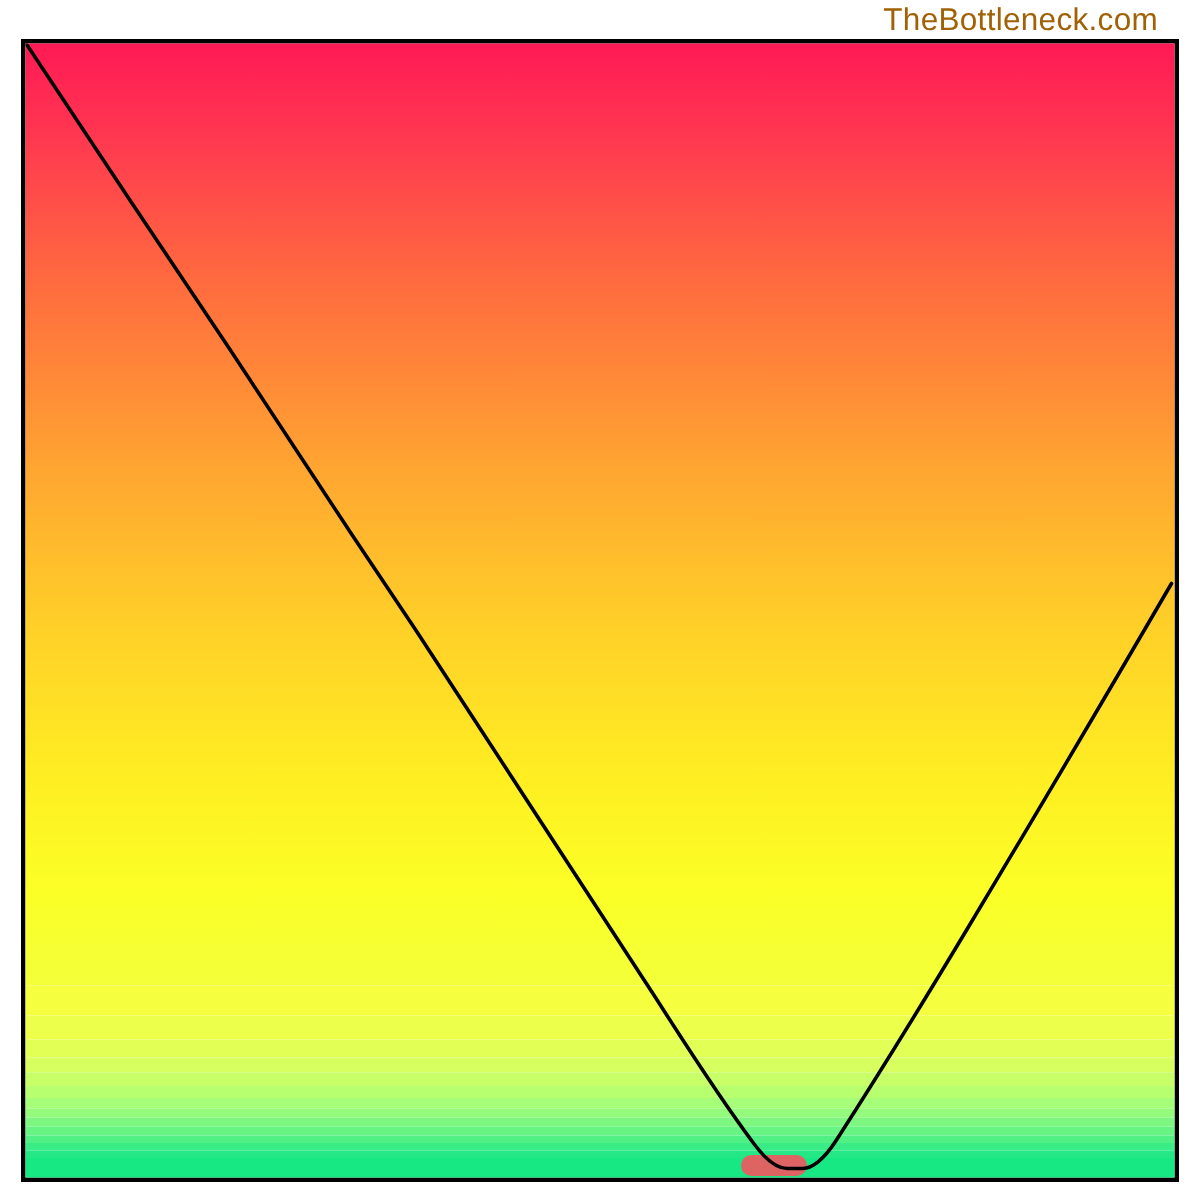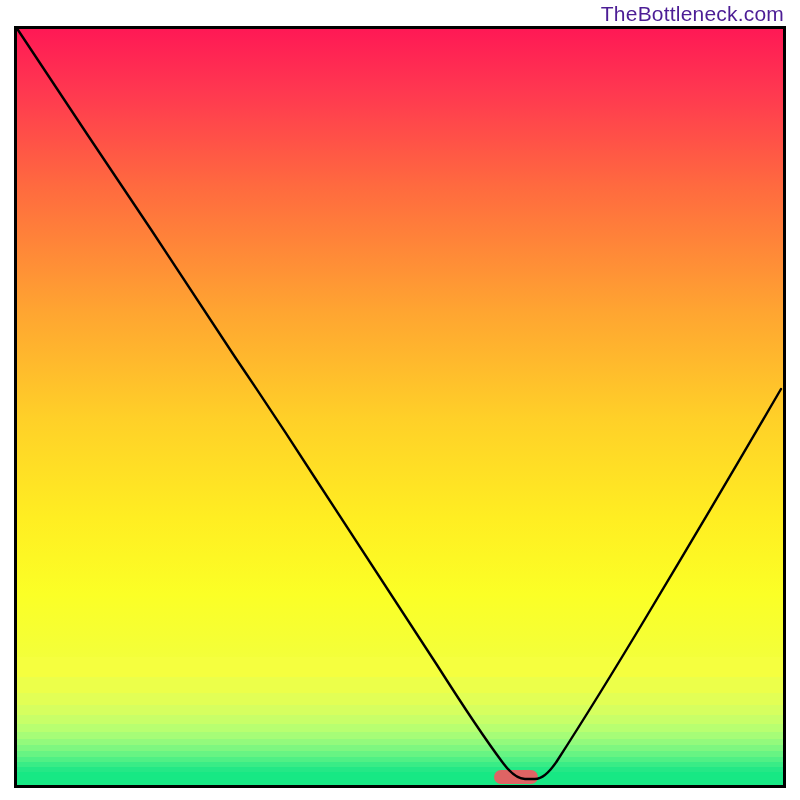--- a/index.html
+++ b/index.html
@@ -13,23 +13,23 @@
   }
   .frame {
     position: relative;
     width: 800px;
     height: 800px;
     box-sizing: border-box;
   }
   .watermark {
     position: absolute;
     top: 2px;
-    right: 16px;
+    right: 28px;
     font-size: 21px;
-    color: #4c1d95;
+    color: #a16207;
     font-weight: 500;
     letter-spacing: 0.2px;
     z-index: 20;
   }
   .plot {
     position: absolute;
     left: 14px;
     top: 26px;
     width: 772px;
     height: 762px;

